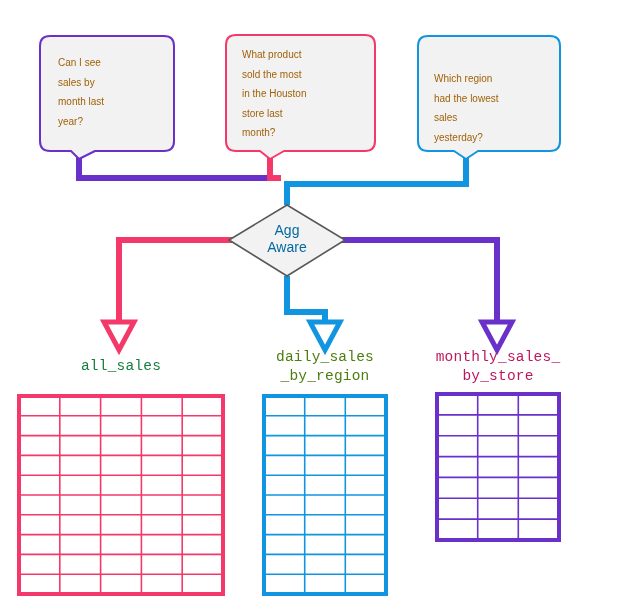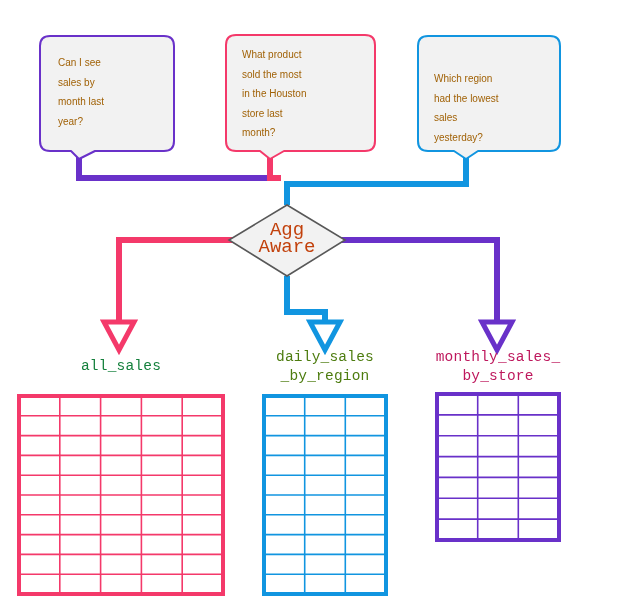--- a/index.html
+++ b/index.html
@@ -23,24 +23,24 @@
   .bubble-text {
     position: absolute;
     font-family: "Liberation Sans", sans-serif;
     font-size: 10px;
     line-height: 19.5px;
     color: #a16207;
     white-space: pre-line;
   }
   .diamond-text {
     position: absolute;
-    font-family: Liberation Mono, monospace;
-    font-size: 19px;
+    font-family: Liberation Sans, sans-serif;
+    font-size: 14px;
     line-height: 17px;
-    color: #c2410c;
+    color: #0369a1;
     text-align: center;
     white-space: pre-line;
   }
   .table-label {
     position: absolute;
     font-family: "Liberation Mono", "DejaVu Sans Mono", monospace;
     font-size: 14.5px;
     line-height: 19px;
     text-align: center;
     white-space: pre-line;

